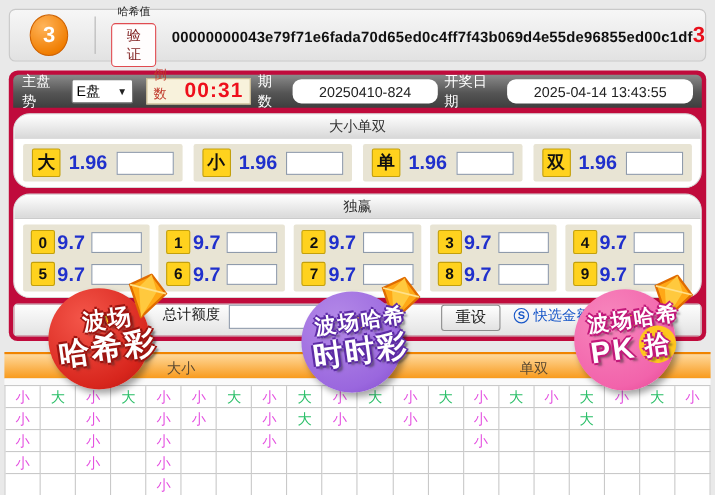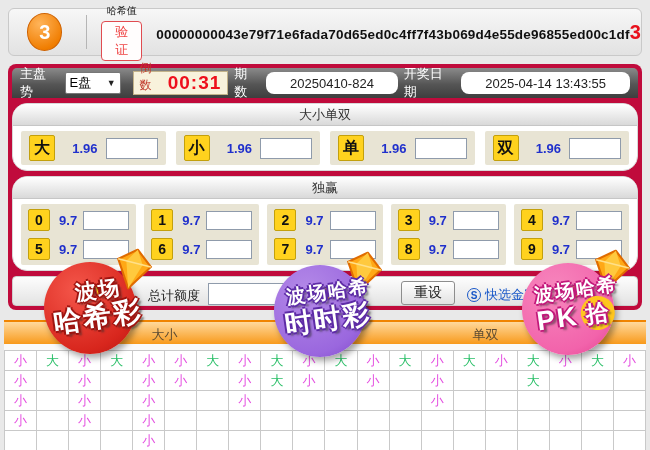--- a/index.html
+++ b/index.html
@@ -10,21 +10,21 @@
   
   .hash-bar { margin:8px 8px 0; height:48px; border:1px solid #c9c9c9; border-radius:6px;
               background:linear-gradient(#f7f7f7,#e2e2e2); display:flex; align-items:center; }
   .round-badge { width:38px; height:38px; border-radius:50%; margin:0 24px 0 18px;
                  background:radial-gradient(circle at 35% 28%, #ffb45a, #f07d00 75%, #e06a00);
                  border:1px solid #cf6200; color:#fff; font-size:20px; font-weight:bold;
                  display:flex; align-items:center; justify-content:center; }
   .vdiv { width:1px; height:34px; background:#b5b5b5; margin-right:14px; }
   .hash-left { display:flex; flex-direction:column; align-items:center; gap:3px; margin-right:14px; }
   .hash-label { font-size:10px; color:#1a1a1a; }
-  .verify-btn { font-size:13px; color:#ef4444; background:#fffdfd; border:1px solid #e04b50;
+  .verify-btn { font-size:13px; color:#7f1d1d; background:#fffdfd; border:1px solid #e04b50;
                 border-radius:4px; padding:1px 8px; cursor:pointer; font-family:Liberation Mono, monospace; }
   .hash-value { font-size:13.5px; font-weight:bold; color:#101010; letter-spacing:.2px; white-space:nowrap; }
   .hash-tail { color:#e8101c; font-size:20px; font-weight:bold; }
 
   
   .red-panel { margin:8px 8px 0; background:#c00b3c; border-radius:8px; padding:4px; }
   .dark-bar { height:30px; border-radius:5px 5px 0 0;
               background:linear-gradient(#8a8a8a,#555 55%,#3e3e3e);
               display:flex; align-items:center; padding:0 8px; gap:6px; color:#fff; font-size:13px; }
   .select-box { background:#fff; border:1px solid #777; border-radius:2px; color:#000;
@@ -43,32 +43,32 @@
   .sec-hd { height:22px; line-height:21px; text-align:center; font-size:13px; color:#333;
             background:linear-gradient(#fff,#d9d9d9); border-bottom:1px solid #c6c6c6; }
 
   .bets-row { display:flex; gap:10px; padding:5px 8px; }
   .bet-cell { flex:1; background:#e8e4d4; border-radius:2px; display:flex; align-items:center;
               padding:4px 8px; }
   .tile { width:26px; height:26px; background:#ffd21e; border:1px solid #c3a00c; border-radius:2px;
           color:#111; font-weight:bold; font-size:16px; display:flex; align-items:center;
           justify-content:center; cursor:pointer; font-family:inherit; }
   .tile-sm { width:22px; height:22px; font-size:14px; }
-  .odds { color:#2030cc; font-weight:bold; font-size:13px; }
+  .odds { color:#2030cc; font-weight:bold; font-size:18px; }
   .bet-cell .odds { margin-left:auto; margin-right:8px; }
   .amt-input { width:52px; height:21px; border:1px solid #8f9bab; background:#fff; font-size:13px; padding:0 3px; }
   .win-grid { display:grid; grid-template-columns:repeat(5,1fr); gap:8px; padding:5px 8px; }
   .win-col { background:#e8e4d4; border-radius:2px; padding:3px 7px; display:flex;
              flex-direction:column; gap:3px; }
   .win-row { display:flex; align-items:center; height:26px; }
   .win-row .odds { margin-left:auto; margin-right:6px; }
   .win-input { width:46px; height:19px; }
 
   .total-bar { height:30px; margin-top:5px; border-radius:4px; border:1px solid #cfcfcf;
-               background:linear-gradient(#fdfdfd,#e3e3e3); display:flex; align-items:flex-end;
+               background:linear-gradient(#fdfdfd,#e3e3e3); display:flex; align-items:flex-start;
                font-size:13px; color:#222; }
   .total-label { margin-left:135px; }
   .total-input { width:105px; height:22px; margin-left:8px; }
   .reset-btn { margin-left:88px; padding:2px 12px; font-size:14px; color:#222; border:1px solid #8d8d8d;
                border-radius:3px; background:linear-gradient(#fff,#e2e2e2); cursor:pointer; font-family:inherit; }
   .quick-link { margin-left:12px; display:flex; align-items:center; gap:4px; color:#1857c8; cursor:pointer; }
   .s-circle { width:14px; height:14px; border:1px solid #1857c8; border-radius:50%; font-size:10px;
               font-weight:bold; display:flex; align-items:center; justify-content:center; }
   .cursor-icon { width:20px; height:20px; margin-left:2px; }
 

